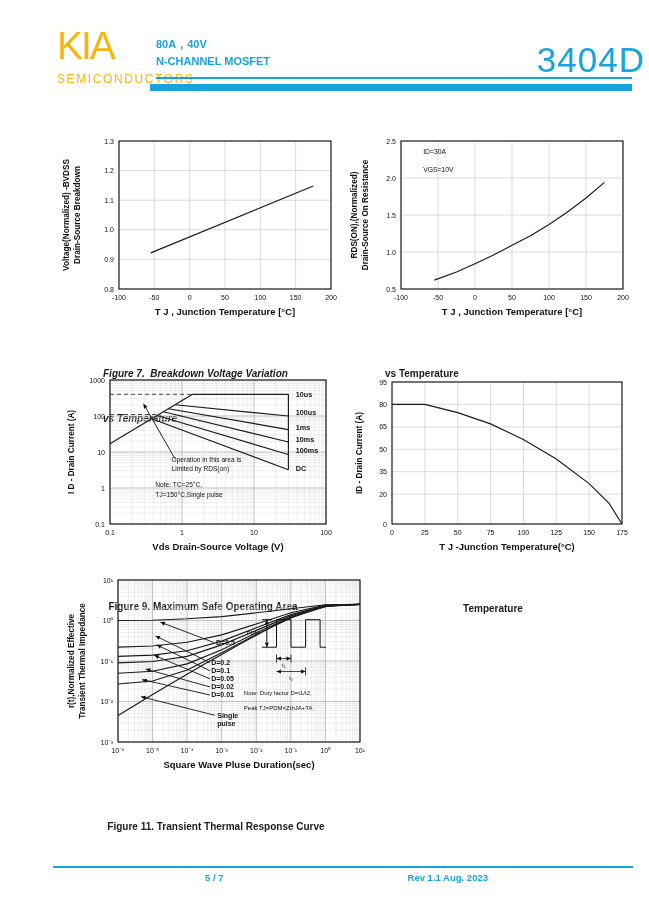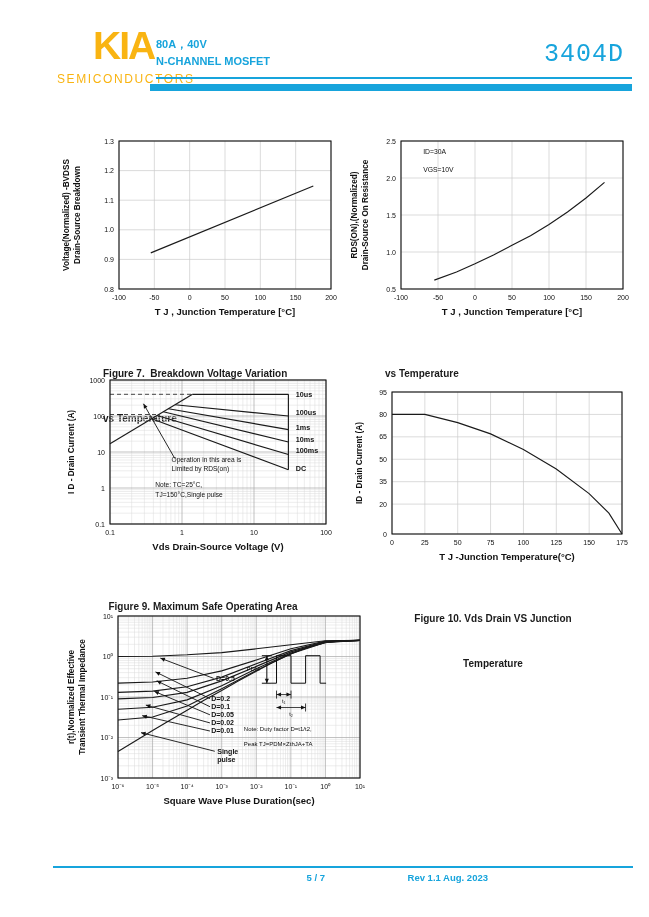--- a/index.html
+++ b/index.html
@@ -3,42 +3,42 @@
 <meta charset="utf-8">
 <style>
   html,body{margin:0;padding:0;background:#e8e8e8;}
   .page{
     position:relative;width:649px;height:917px;background:#ffffff;
     font-family:"Liberation Sans",sans-serif;color:#111;overflow:hidden;
     --accent:#17A4DC;--gold:#F9B412;
   }
   
   .logo-block{position:absolute;left:57px;top:26px;}
-  .logo{font-size:39px;font-weight:bold;letter-spacing:-2px;color:var(--gold);line-height:1;margin-left:36px;}
+  .logo{font-size:39px;font-weight:normal;letter-spacing:-2px;color:var(--gold);line-height:1;}
   .logo-sub{font-size:12px;font-weight:normal;letter-spacing:1.6px;color:var(--gold);margin-top:7px;}
   .spec-block{position:absolute;left:156px;top:36px;color:var(--accent);font-weight:bold;font-size:11px;line-height:1.5;}
-  .part-number{position:absolute;right:25px;top:40px;color:var(--accent);font-size:25px;letter-spacing:1px;font-family:Liberation Mono, monospace;}
+  .part-number{position:absolute;right:4px;top:40px;color:var(--accent);font-size:35px;letter-spacing:1px;}
   .rule-thin{position:absolute;left:156px;right:17px;top:77px;height:2px;background:var(--accent);}
   .rule-thick{position:absolute;left:150px;right:17px;top:84px;height:7px;background:var(--accent);}
   
   figure{position:absolute;margin:0;padding:0;}
   #f7{left:55px;top:131px;width:292px;}
   #f8{left:345px;top:131px;width:292px;}
   #f9{left:58px;top:370px;width:290px;}
-  #f10{left:348px;top:380px;width:290px;}
-  #f11{left:60px;top:606px;width:312px;}
+  #f10{left:348px;top:370px;width:290px;}
+  #f11{left:60px;top:570px;width:312px;}
   figcaption{font-size:10px;font-weight:bold;color:#1b1b1b;line-height:1.5;margin-top:3px;white-space:pre-wrap;}
-  #f7 figcaption{padding-left:48px;}
+  #f7 figcaption{padding-left:48px;font-style:italic;}
   #f8 figcaption{padding-left:40px;}
   #f9 figcaption,#f10 figcaption,#f11 figcaption{text-align:center;}
   svg{display:block;}
   svg text{font-family:"Liberation Sans",sans-serif;}
   
   .footer-rule{position:absolute;left:53px;right:16px;top:866px;height:1.5px;background:var(--accent);}
-  .footer-page{position:absolute;left:205px;width:120px;top:872px;text-align:right;color:var(--accent);font-size:9.5px;font-weight:bold;}
+  .footer-page{position:absolute;left:205px;width:120px;top:872px;text-align:left;color:var(--accent);font-size:9.5px;font-weight:bold;}
   .footer-rev{position:absolute;right:161px;top:872px;color:var(--accent);font-size:9.5px;font-weight:bold;}
 </style>
 </head>
 <body>
 
 <div class="page" style="--accent: #17A4DC; --gold: #F9B412;">
 
   <div>
     <div class="logo-block">
       <div class="logo">KIA</div>
@@ -270,21 +270,20 @@
         <text x="39" y="126.60526315789474" text-anchor="end" font-size="7" fill="#111">20</text>
         <text x="39" y="104.1842105263158" text-anchor="end" font-size="7" fill="#111">35</text>
         <text x="39" y="81.76315789473685" text-anchor="end" font-size="7" fill="#111">50</text>
         <text x="39" y="59.34210526315789" text-anchor="end" font-size="7" fill="#111">65</text>
         <text x="39" y="36.92105263157896" text-anchor="end" font-size="7" fill="#111">80</text>
         <text x="39" y="14.5" text-anchor="end" font-size="7" fill="#111">95</text>
         <text x="159" y="180" text-anchor="middle" font-size="9.5" font-weight="bold" fill="#111">T J -Junction Temperature(°C)</text>
         <text x="14" y="83" text-anchor="middle" font-size="8.2" font-weight="bold" fill="#111" transform="rotate(-90 14 83)">ID - Drain Current (A)</text>
       </svg>
     <figcaption>
-      <div>Figure 10. Vds Drain VS Junction</div>
       <div>Temperature</div>
     </figcaption>
   </figure>
 
   <figure id="f11">
     <svg viewBox="0 0 312 216" width="312" height="216">
         <line x1="68.40703699295479" y1="10" x2="68.40703699295479" y2="172" stroke="#dadada" stroke-width="0.5"></line>
         <line x1="74.49476337745119" y1="10" x2="74.49476337745119" y2="172" stroke="#dadada" stroke-width="0.5"></line>
         <line x1="78.81407398590956" y1="10" x2="78.81407398590956" y2="172" stroke="#dadada" stroke-width="0.5"></line>
         <line x1="82.16439157847378" y1="10" x2="82.16439157847378" y2="172" stroke="#dadada" stroke-width="0.5"></line>
@@ -445,20 +444,23 @@
         <polygon points="231.03,88.57 226.46455529843846,90.60880226529784 226.46455529843846,86.53119773470215" fill="#111"></polygon>
         <line x1="216.51000000000002" y1="84.57" x2="216.51000000000002" y2="92.57" stroke="#111" stroke-width="0.8"></line>
         <line x1="231.03" y1="84.57" x2="231.03" y2="92.57" stroke="#111" stroke-width="0.8"></line>
         <text x="223.77" y="96.57" text-anchor="middle" font-size="5.5" fill="#111">t₁</text>
         <line x1="216.51000000000002" y1="101.52999999999999" x2="245.55" y2="101.52999999999999" stroke="#111" stroke-width="0.8"></line>
         <polygon points="216.51000000000002,101.52999999999999 221.07544470156157,99.49119773470214 221.07544470156157,103.56880226529783" fill="#111"></polygon>
         <polygon points="245.55,101.52999999999999 240.98455529843847,103.56880226529783 240.98455529843847,99.49119773470214" fill="#111"></polygon>
         <line x1="245.55" y1="97.52999999999999" x2="245.55" y2="105.52999999999999" stroke="#111" stroke-width="0.8"></line>
         <text x="231.03000000000003" y="109.52999999999999" text-anchor="middle" font-size="5.5" fill="#111">t₂</text>
       </svg>
+    <figcaption>
+      <div>Figure 11. Transient Thermal Response Curve</div>
+    </figcaption>
   </figure>
 
   <div>
     <div class="footer-rule"></div>
     <div class="footer-page">5 / 7</div>
     <div class="footer-rev">Rev 1.1 Aug. 2023</div>
   </div>
 
 </div>
 

